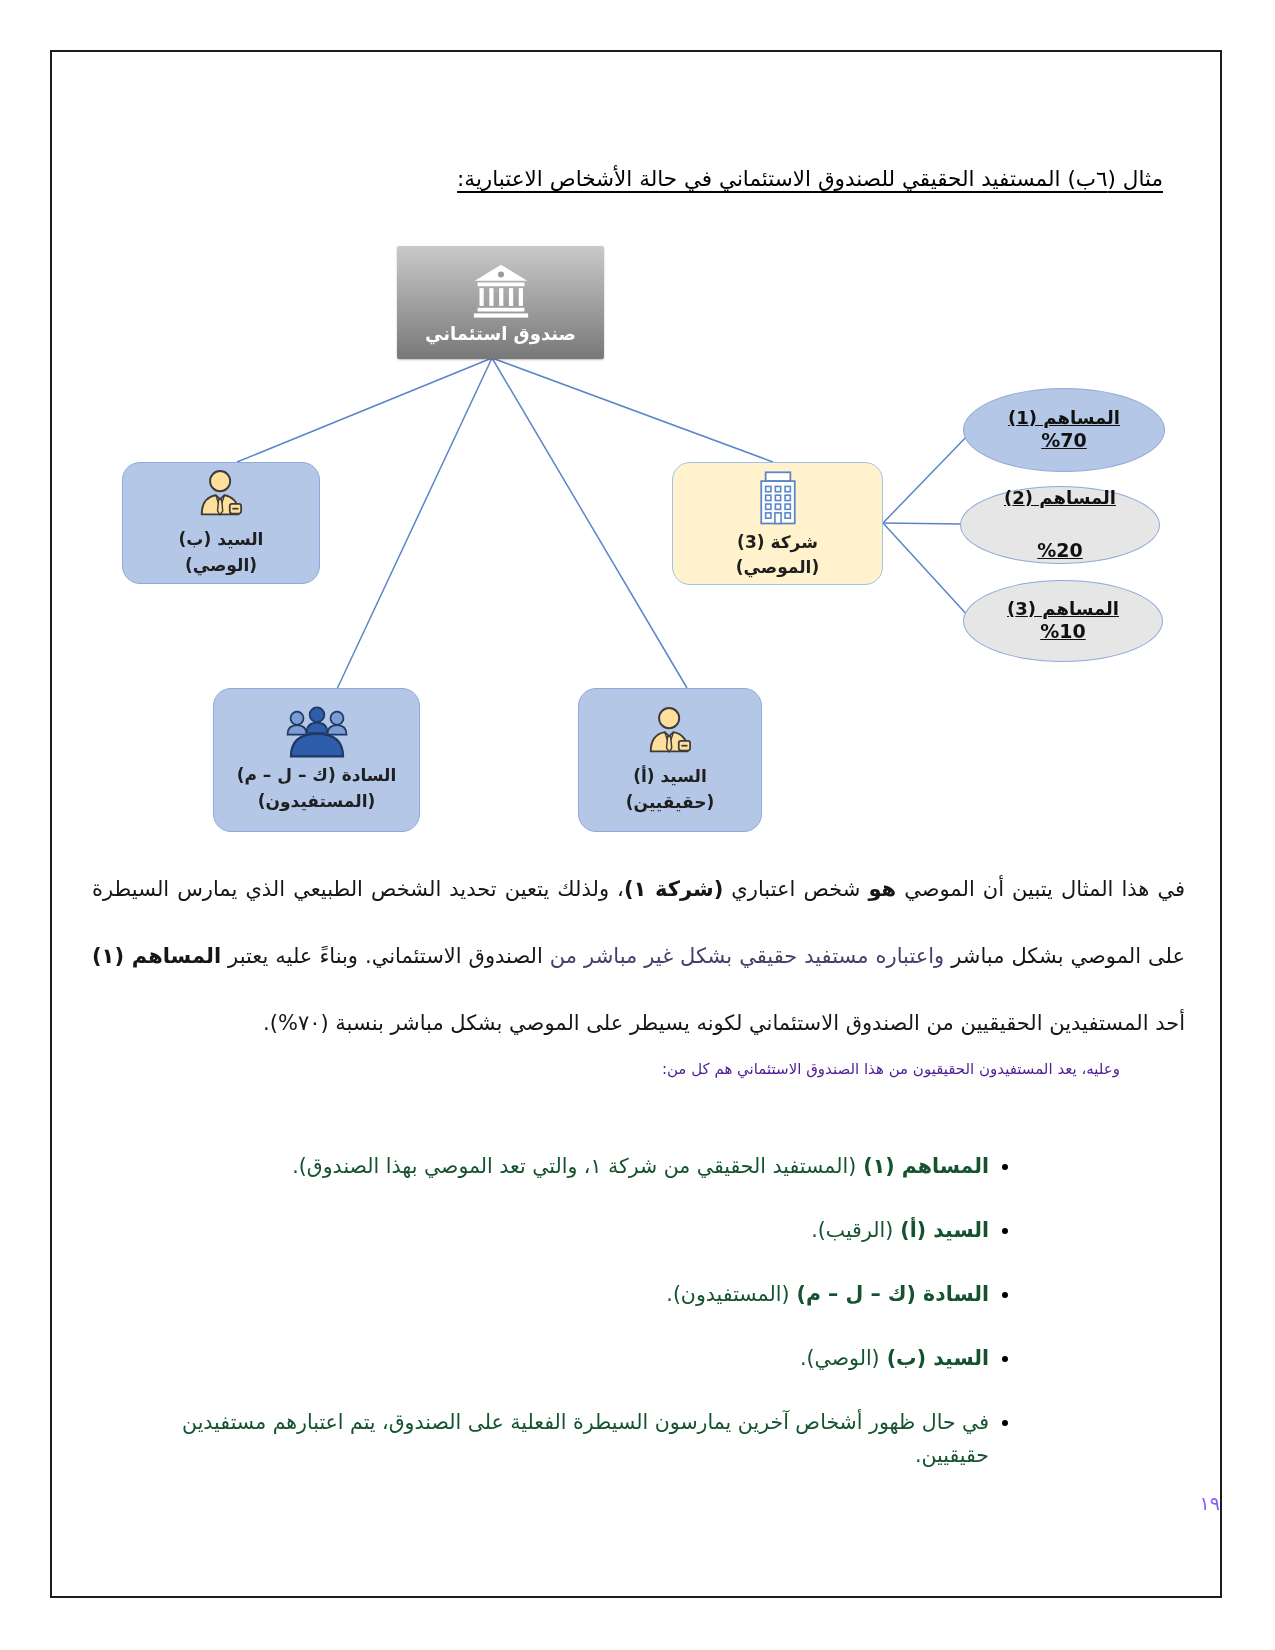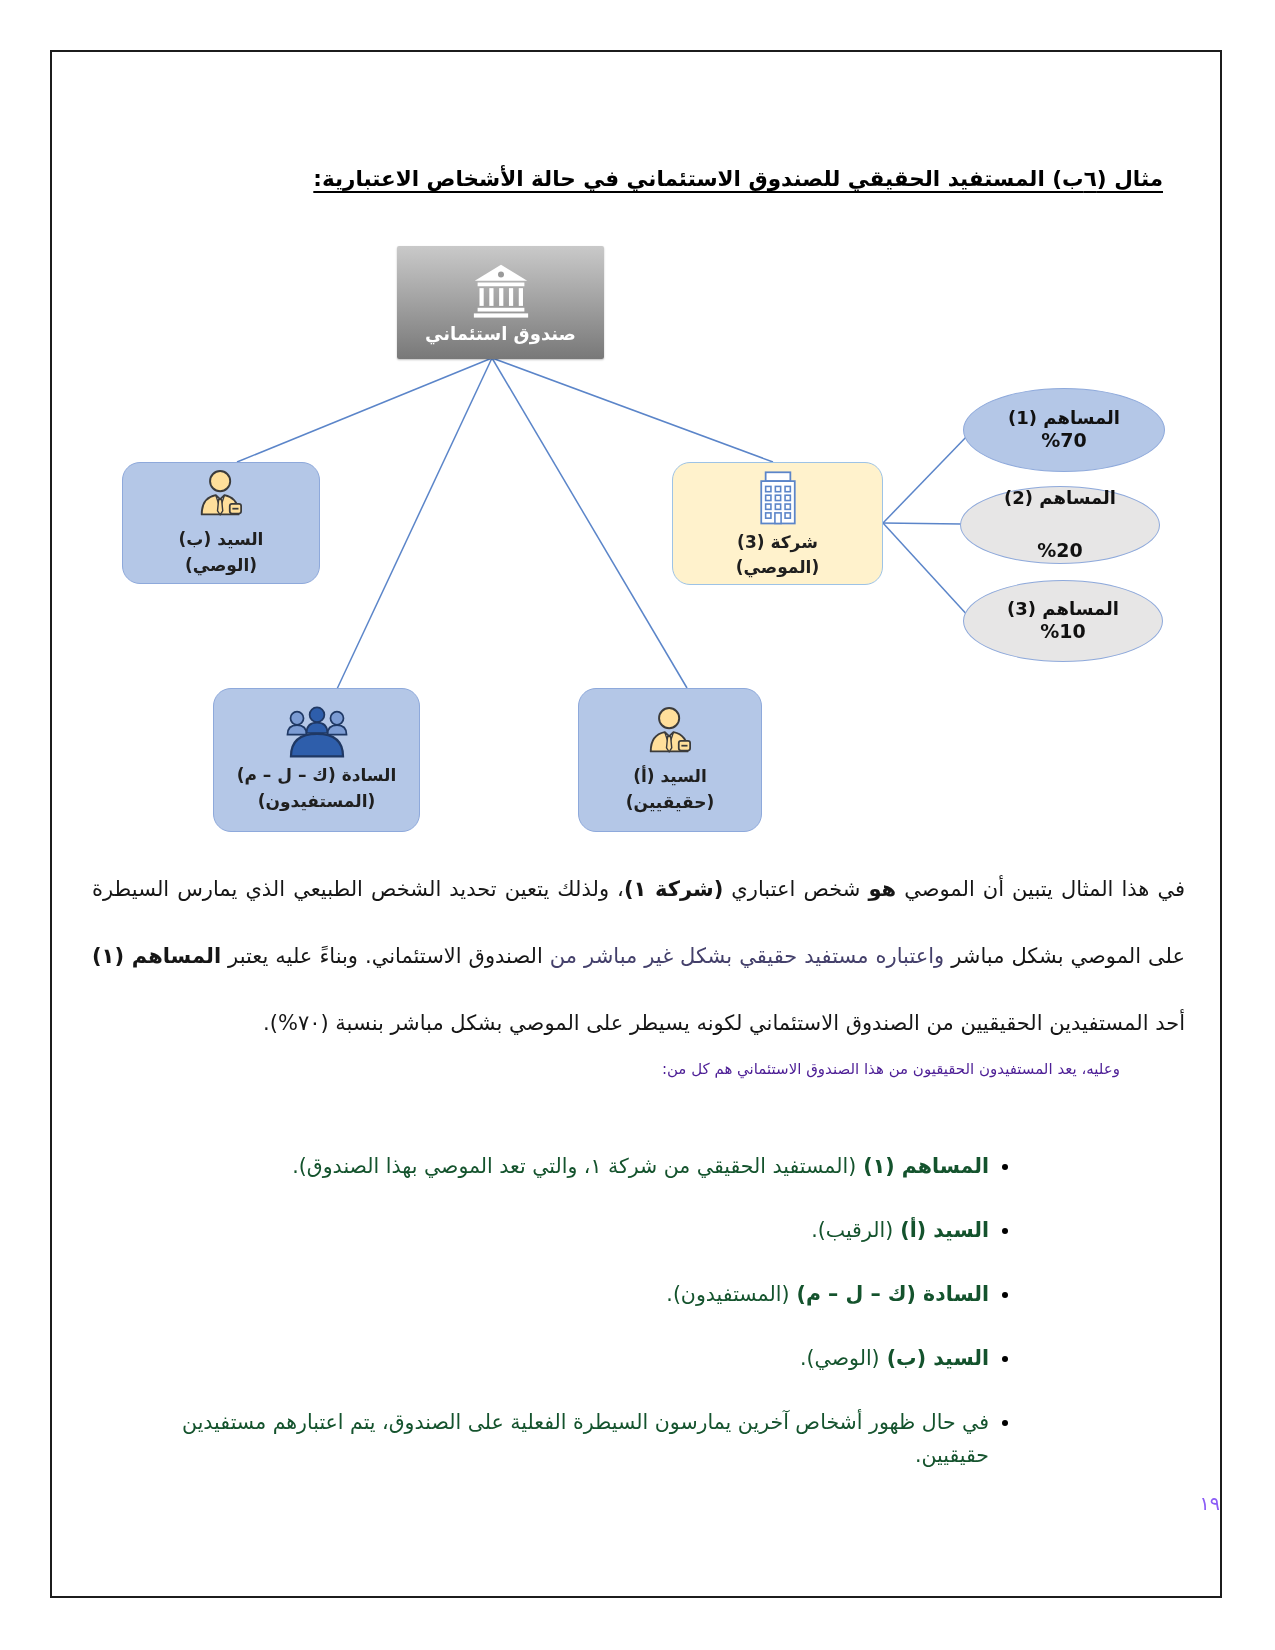--- a/index.html
+++ b/index.html
@@ -7,42 +7,42 @@
     width:1275px;height:1650px;background:#ffffff;position:relative;
     font-family:"DejaVu Sans",sans-serif;color:#161616;overflow:hidden;
   }
   .b{font-weight:bold;}
   .frame{
     position:absolute;left:50px;top:50px;width:1172px;height:1548px;
     border:2px solid #1c1c1c;box-sizing:border-box;background:transparent;
   }
   .title{
     position:absolute;top:166px;right:112px;margin:0;direction:rtl;
-    font-size:21.5px;font-weight:bold;color:#000;
+    font-size:21.5px;font-weight:normal;color:#000;
     text-decoration:underline;text-decoration-thickness:2px;text-underline-offset:5px;
   }
   .connectors{position:absolute;left:0;top:0;pointer-events:none;}
   .node{position:absolute;box-sizing:border-box;display:flex;flex-direction:column;
     align-items:center;justify-content:center;text-align:center;direction:rtl;}
   .trust{
     left:397px;top:246px;width:207px;height:113px;border-radius:2px;
     background:linear-gradient(180deg,#c9c9c9 0%,#9d9d9d 55%,#787878 100%);
     box-shadow:0 1px 2px rgba(0,0,0,.25);
   }
   .trust-label{color:#ffffff;font-weight:bold;font-size:18px;margin-top:4px;}
   .box{border-radius:18px;border:1.6px solid #8EA9DB;}
   .box .lbl{font-weight:bold;font-size:17px;line-height:1.5;color:#1f1f1f;margin-top:3px;}
   .trustee{left:122px;top:462px;width:198px;height:122px;background:#B4C7E7;}
   .company{left:672px;top:462px;width:211px;height:123px;background:#FFF2CC;border-color:#9DC3E6;}
   .beneficiaries{left:213px;top:688px;width:207px;height:144px;background:#B4C7E7;}
   .protector{left:578px;top:688px;width:184px;height:144px;background:#B4C7E7;}
   .ellipse{
     position:absolute;border-radius:50%;border:1.6px solid #8EA9DB;box-sizing:border-box;
     display:flex;flex-direction:column;align-items:center;justify-content:center;
-    direction:rtl;text-align:center;font-weight:bold;color:#111;
+    direction:rtl;text-align:center;font-weight:bold;color:#111;text-decoration:underline;
   }
   .ellipse .el-label{font-size:18px;line-height:1.25;}
   .ellipse .el-pct{font-size:19px;line-height:1.25;}
   .e1{left:963px;top:388px;width:202px;height:84px;background:#B4C7E7;}
   .e2{left:960px;top:486px;width:200px;height:78px;background:#E7E6E6;justify-content:space-between;}
   .e3{left:963px;top:580px;width:200px;height:82px;background:#E7E6E6;}
   .para1{
     position:absolute;left:92px;top:856px;width:1093px;margin:0;direction:rtl;
     font-size:21px;line-height:67px;text-align:justify;color:#161616;
   }

